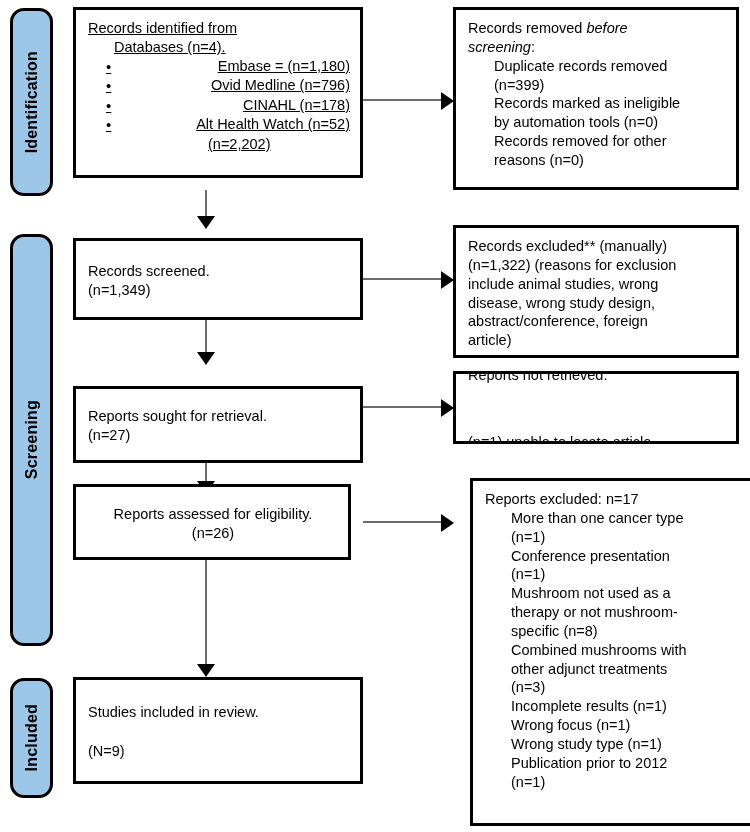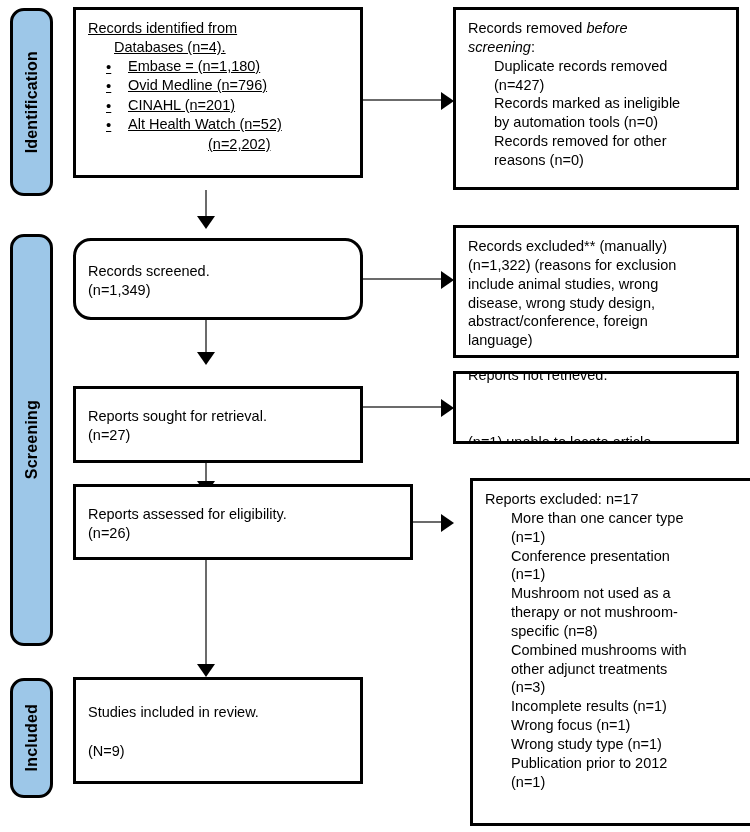--- a/index.html
+++ b/index.html
@@ -68,21 +68,21 @@
     align-items: flex-start;
     padding-left: 18px;
   }
   .bullet-row .dot {
     width: 22px;
     flex: 0 0 22px;
     text-align: left;
     font-size: 15px;
     line-height: 1.30;
   }
-  .bullet-row .btxt { flex: 1 1 auto; }
+  .bullet-row .btxt { flex: 1 1 auto; text-align: right; }
 
   
   .v-line {
     position: absolute;
     width: 2px;
     background: #6b6b6b;
   }
   .v-arrow {
     position: absolute;
     width: 0;
@@ -153,68 +153,68 @@
     <div class="bullet-row">
       <span class="dot">•</span>
       <span class="btxt">Embase = (n=1,180)</span>
     </div>
     <div class="bullet-row">
       <span class="dot">•</span>
       <span class="btxt">Ovid Medline (n=796)</span>
     </div>
     <div class="bullet-row">
       <span class="dot">•</span>
-      <span class="btxt">CINAHL (n=201)</span>
+      <span class="btxt">CINAHL (n=178)</span>
     </div>
     <div class="bullet-row">
       <span class="dot">•</span>
       <span class="btxt">Alt Health Watch (n=52)</span>
     </div>
 
     <div class="line indent-right">(n=2,202)</div>
   </div>
 
-  <div class="flow-box vcenter" style="left:73px; top:238px; width:290px; height:82px;border-radius:18px;">
+  <div class="flow-box vcenter" style="left:73px; top:238px; width:290px; height:82px;">
     <div class="line">Records screened.</div>
     <div class="line">(n=1,349)</div>
   </div>
 
   <div class="flow-box vcenter" style="left:73px; top:386px; width:290px; height:77px;">
     <div class="line">Reports sought for retrieval.</div>
     <div class="line">(n=27)</div>
   </div>
 
-  <div class="flow-box vcenter" style="left:73px; top:484px; width:340px; height:76px;">
+  <div class="flow-box vcenter" style="left:73px; top:484px; width:278px; height:76px;align-items:center;">
     <div class="line">Reports assessed for eligibility.</div>
     <div class="line">(n=26)</div>
   </div>
 
   <div class="flow-box vcenter" style="left:73px; top:677px; width:290px; height:107px;gap:20px;">
     <div class="line">Studies included in review.</div>
     <div class="line">(N=9)</div>
   </div>
 
   <div class="flow-box" style="left:453px; top:7px; width:286px; height:183px;">
     <div class="line"><span>Records removed </span><span class="ital">before</span></div>
     <div class="line"><span class="ital">screening</span><span>:</span></div>
     <div class="line indent1">Duplicate records removed</div>
-    <div class="line indent1">(n=427)</div>
+    <div class="line indent1">(n=399)</div>
     <div class="line indent1">Records marked as ineligible</div>
     <div class="line indent1">by automation tools (n=0)</div>
     <div class="line indent1">Records removed for other</div>
     <div class="line indent1">reasons (n=0)</div>
   </div>
 
   <div class="flow-box" style="left:453px; top:225px; width:286px; height:133px;">
     <div class="line">Records excluded** (manually)</div>
     <div class="line">(n=1,322) (reasons for exclusion</div>
     <div class="line">include animal studies, wrong</div>
     <div class="line">disease, wrong study design,</div>
     <div class="line">abstract/conference, foreign</div>
-    <div class="line">language)</div>
+    <div class="line">article)</div>
   </div>
 
   <div class="flow-box vcenter" style="left:453px; top:371px; width:286px; height:73px;gap:48px;">
     <div class="line">Reports not retrieved.</div>
     <div class="line">(n=1) unable to locate article</div>
   </div>
 
   <div class="flow-box" style="left:470px; top:478px; width:286px; height:348px;">
     <div class="line">Reports excluded: n=17</div>
     <div class="line indent1">More than one cancer type</div>

